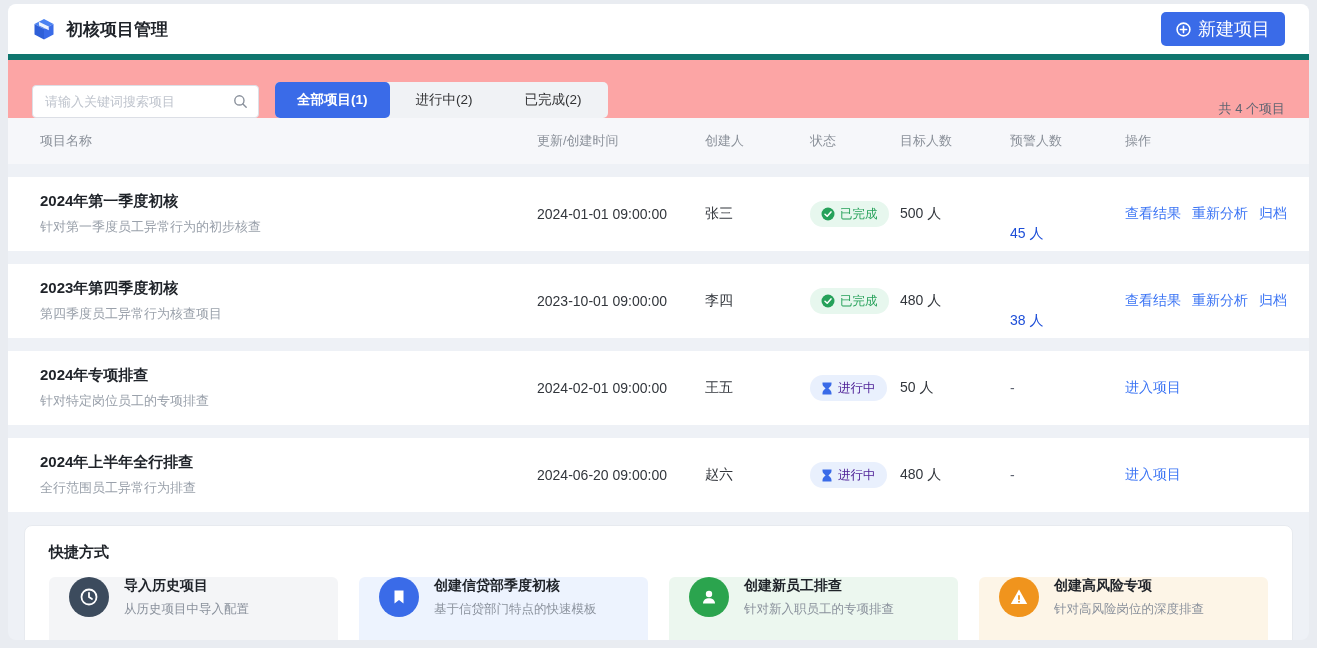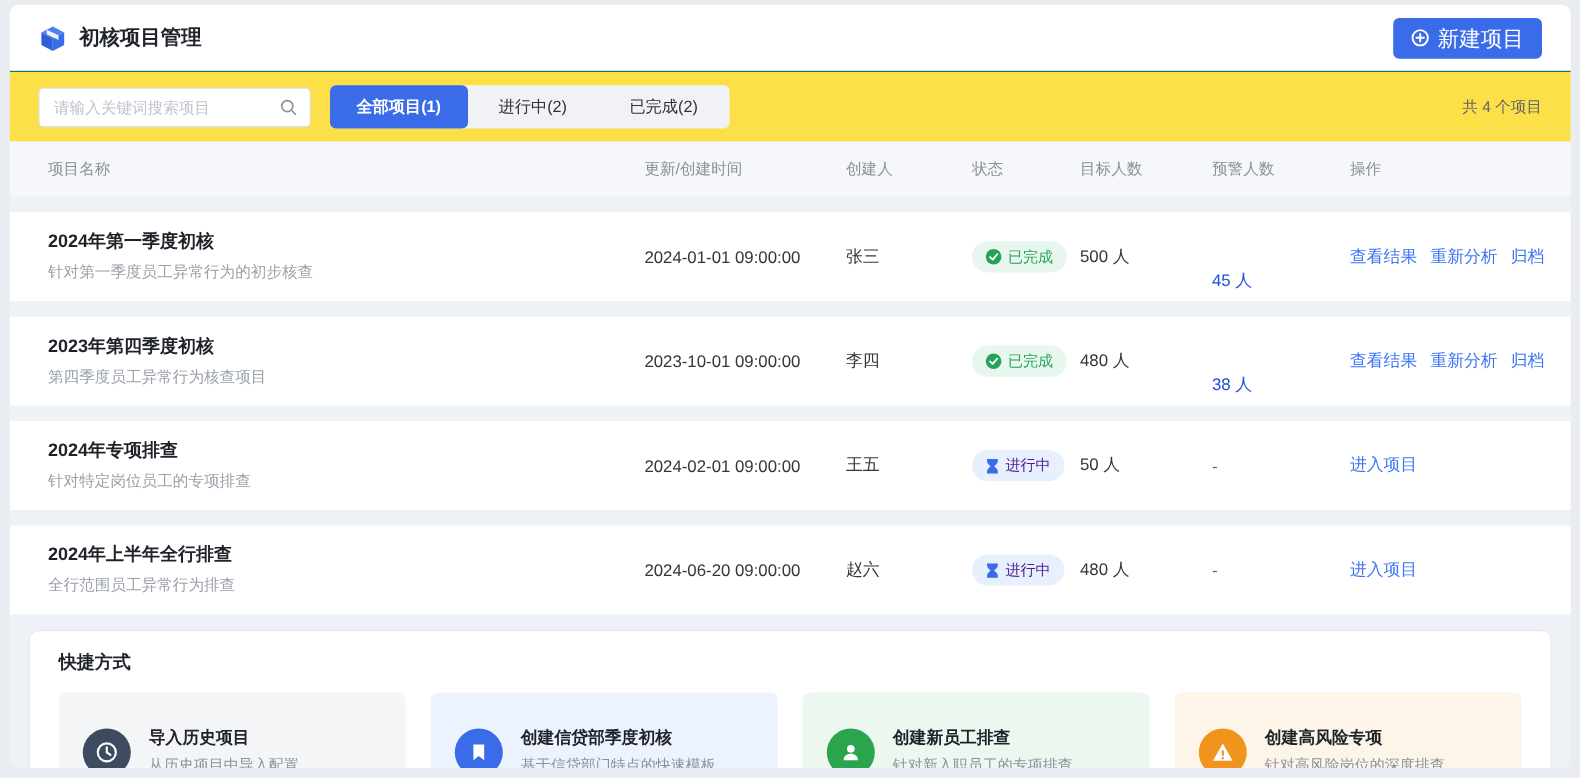--- a/index.html
+++ b/index.html
@@ -15,37 +15,37 @@
     background:#eef1f6;
     border-radius:8px;
     overflow:hidden;
     display:flex; flex-direction:column;
   }
   
   .hd {
     height:56px; background:#ffffff;
     display:flex; align-items:center;
     padding:0 24px;
-    border-bottom:1px solid #0f766e;
+    border-bottom:6px solid #0f766e;
     flex:0 0 auto;
   }
   .hd .cube { width:24px; height:24px; margin-right:10px; display:flex; }
   .hd h1 { font-size:17px; font-weight:bold; color:#1f2329; }
   .hd .spacer { flex:1; }
   .btn-primary {
     display:flex; align-items:center; gap:7px;
     background:#3a6be8; color:#fff;
     border:none; border-radius:5px;
     height:34px; padding:0 15px;
     font-size:18px; font-family:inherit; cursor:pointer;
   }
   
   .toolbar {
-    height:58px; background:#fde047;
-    display:flex; align-items:center;
+    height:58px; background:#fca5a5;
+    display:flex; align-items:flex-end;
     padding:0 24px; flex:0 0 auto;
   }
   .search-box {
     width:227px; height:33px;
     border:1px solid #dcdfe6; border-radius:4px;
     background:#fff; display:flex; align-items:center;
     padding:0 10px 0 12px;
   }
   .search-box input {
     border:none; outline:none; flex:1; font-size:13px;
@@ -104,21 +104,21 @@
     background:#ffffff;
     border:1px solid #e7eaef;
     border-radius:8px;
     padding:17px 24px 16px 24px;
     flex:0 0 auto;
   }
   .shortcuts h2 { font-size:15px; font-weight:bold; color:#1f2329; margin-bottom:15px; }
   .sc-row { display:flex; gap:21px; }
   .sc-card {
     flex:1; height:70px; border-radius:6px;
-    display:flex; align-items:flex-end; gap:15px;
+    display:flex; align-items:flex-start; gap:15px;
     padding-left:20px; cursor:pointer;
   }
   .sc-card.c1 { background:#f4f5f7; }
   .sc-card.c2 { background:#edf3fe; }
   .sc-card.c3 { background:#ecf7ef; }
   .sc-card.c4 { background:#fdf5e7; }
   .sc-circle {
     width:40px; height:40px; border-radius:50%;
     display:flex; align-items:center; justify-content:center; flex:0 0 auto;
   }

